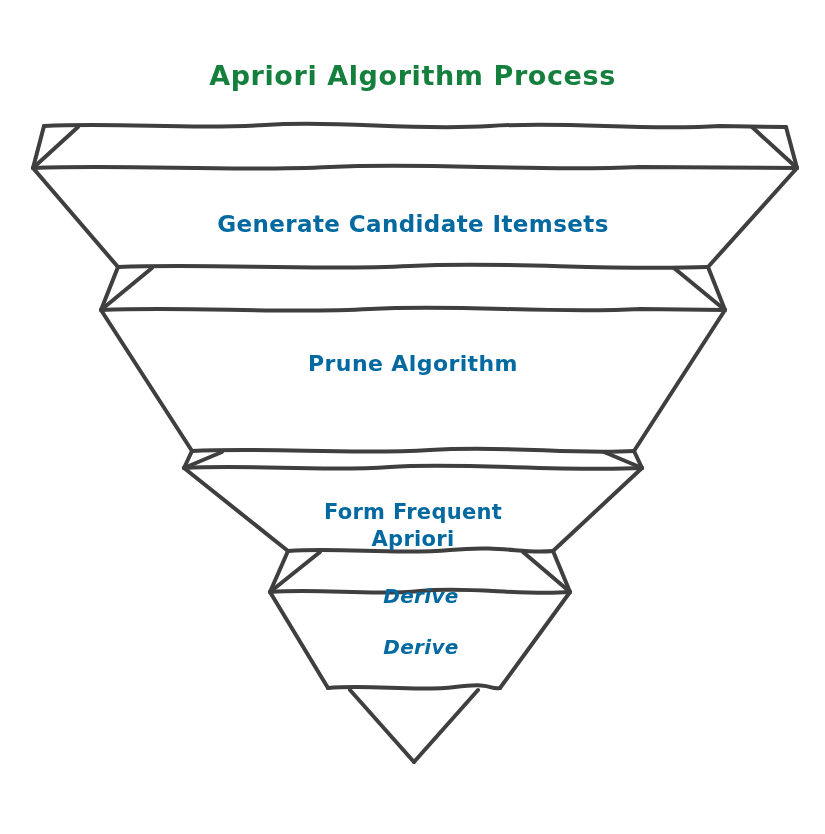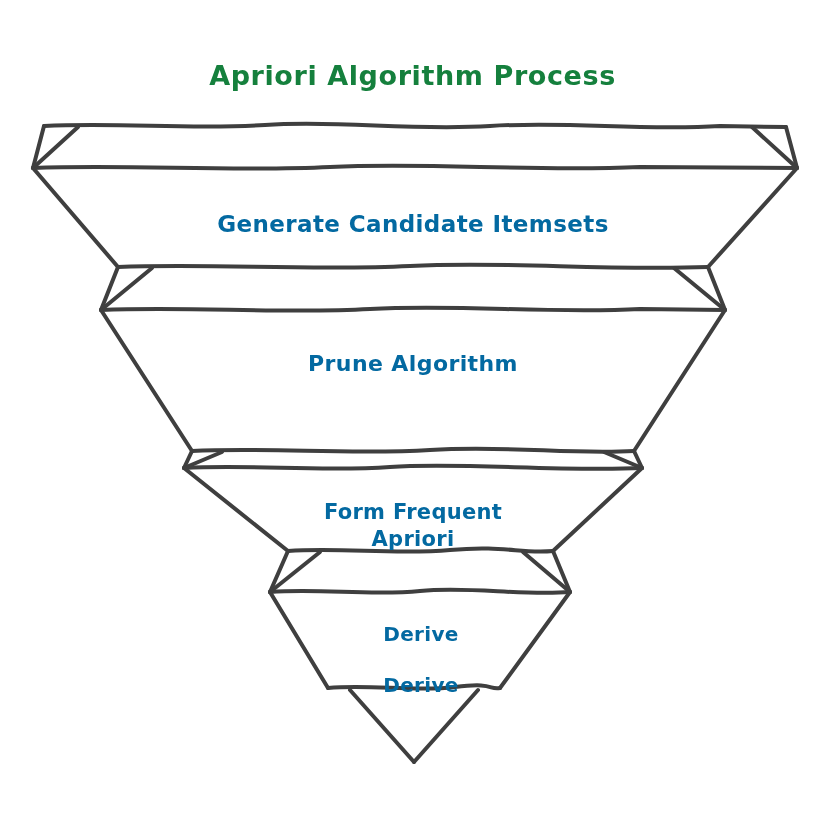--- a/index.html
+++ b/index.html
@@ -127,15 +127,15 @@
     </g>
 
   </svg>
 
   <div class="band-label lbl-0" style="left:118px; top:210px; width:590px;">Generate Candidate Itemsets</div>
 
   <div class="band-label lbl-1" style="left:192px; top:350px; width:442px;">Prune Algorithm</div>
 
   <div class="band-label lbl-2" style="left:230px; top:478px; width:366px;margin-top:21px;"><span>Form Frequent</span><br><span>Apriori</span></div>
 
-  <div class="band-label lbl-3" style="left:278px; top:622px; width:286px;"><span>Derive</span><br><br><span>Derive</span></div>
+  <div class="band-label lbl-3" style="left:278px; top:584px; width:286px;font-style:italic;"><span>Derive</span><br><br><span>Derive</span></div>
 
 </div>
 
 </body></html>

